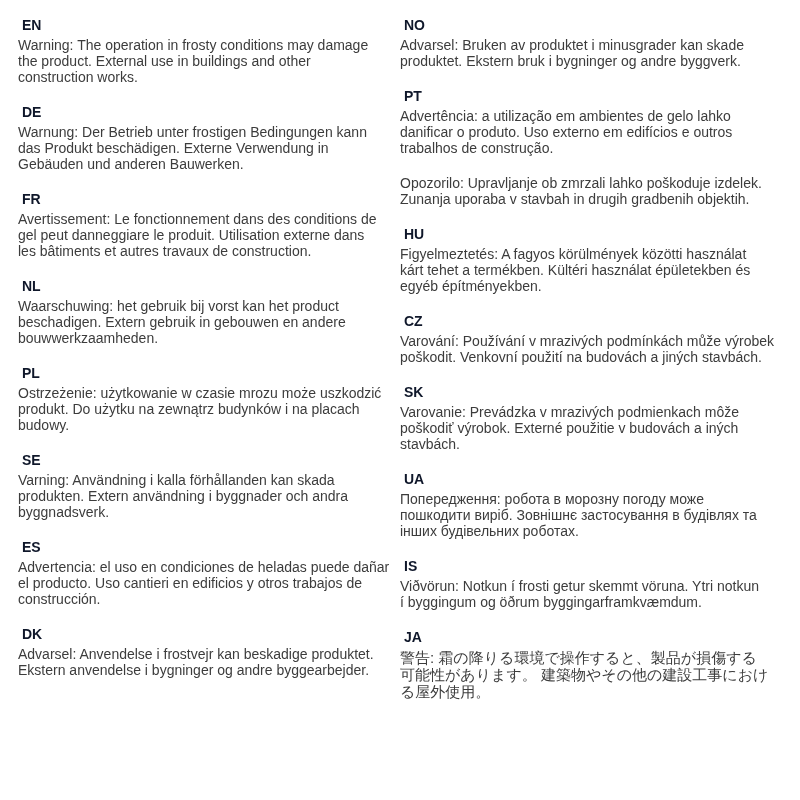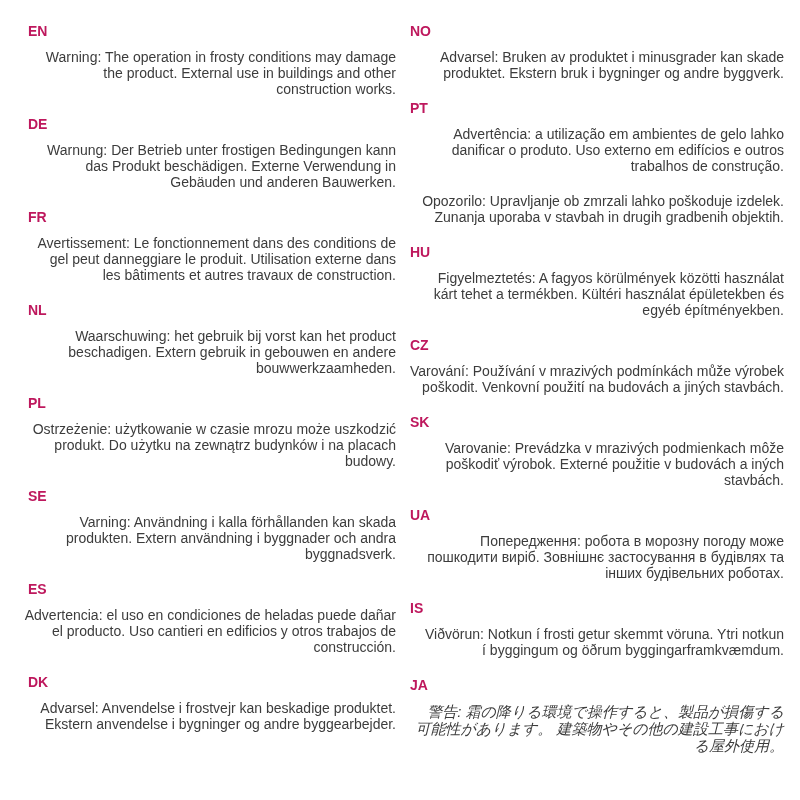--- a/index.html
+++ b/index.html
@@ -16,38 +16,36 @@
   .page {
     display: flex;
     padding: 13px 0 0 18px;
     gap: 4px;
   }
   .col { flex: 0 0 auto; }
   .col-left  { width: 378px; }
   .col-right { width: 384px; }
   .lang-block { margin: 0 0 19px 0; }
   .lang-code {
-    margin: 10px;
+    margin: 4px;
     font-size: 14px;
     line-height: 16px;
     font-weight: 700;
-    color: #be185d;
+    color: #0f172a;
   }
   .lang-text {
     margin: 0;
     font-size: 14px;
     line-height: 16px;
     white-space: pre-line;
     color: #3c3c3c;
-    text-align: right;
   }
   .lang-block.ja .lang-text {
     font-size: 15px;
     line-height: 17px;
-    font-style: italic;
   }
 </style>
 </head>
 <body>
 
 <div class="page">
 
   <div class="col col-left">
 
     <div class="lang-block">

